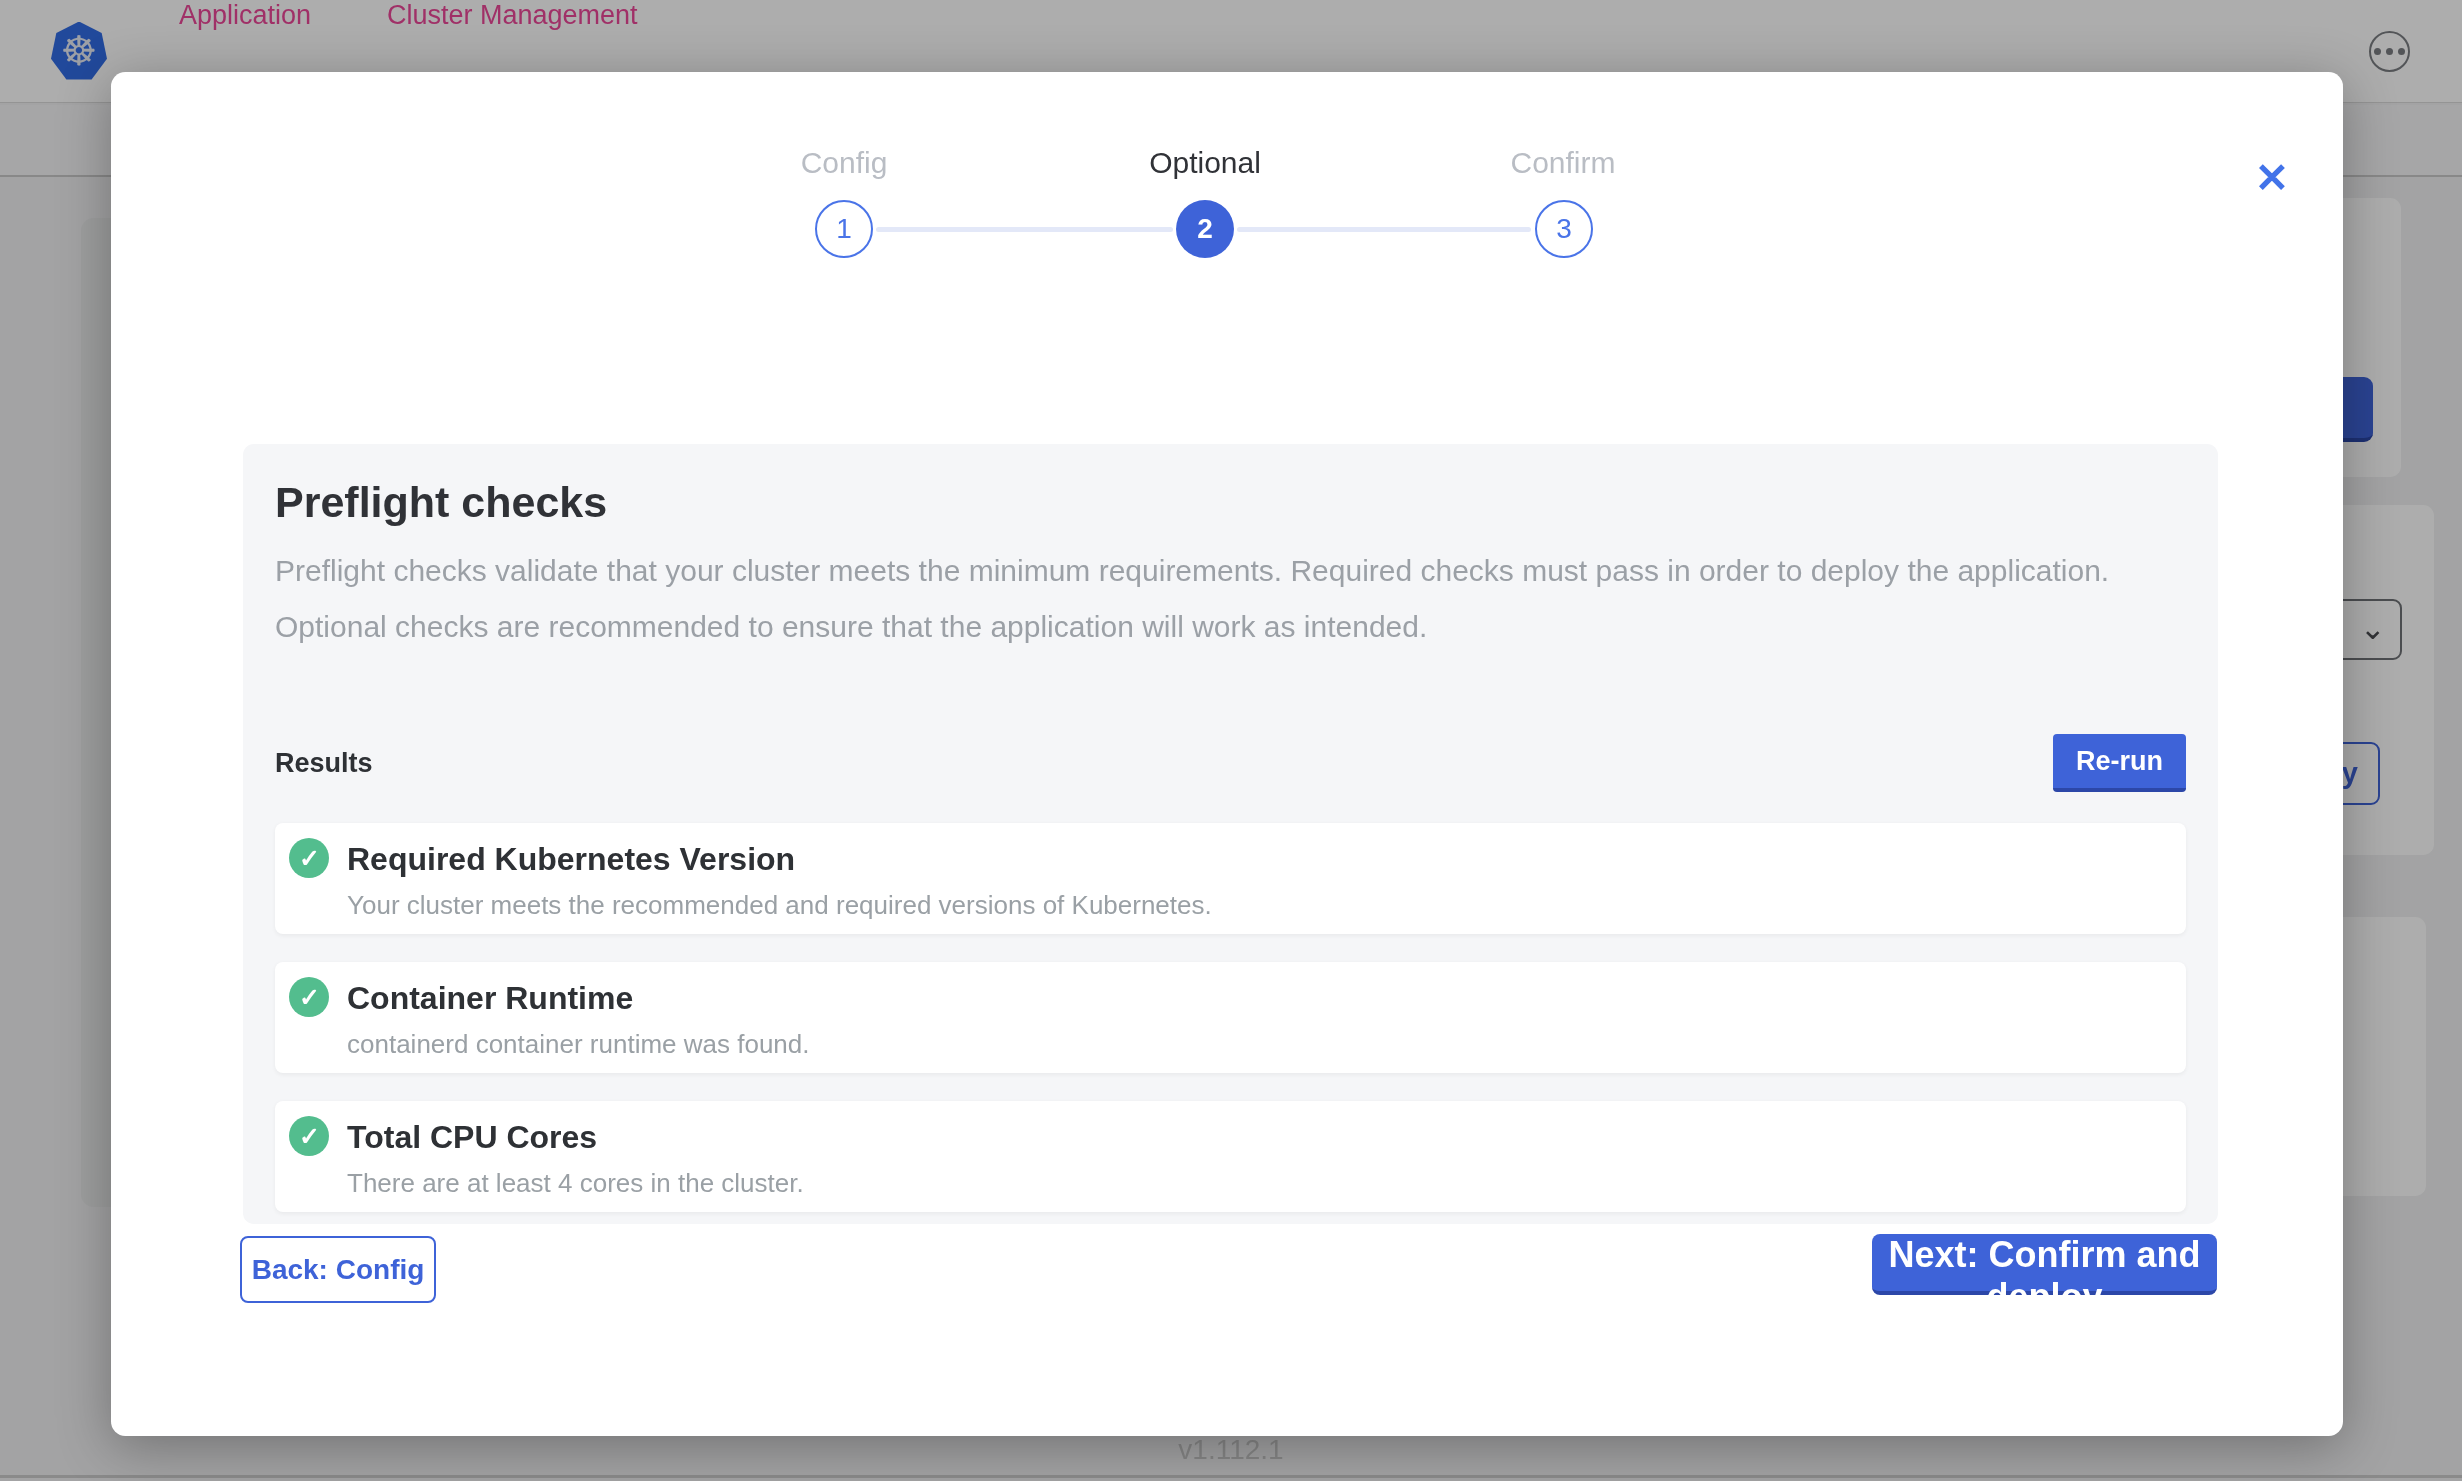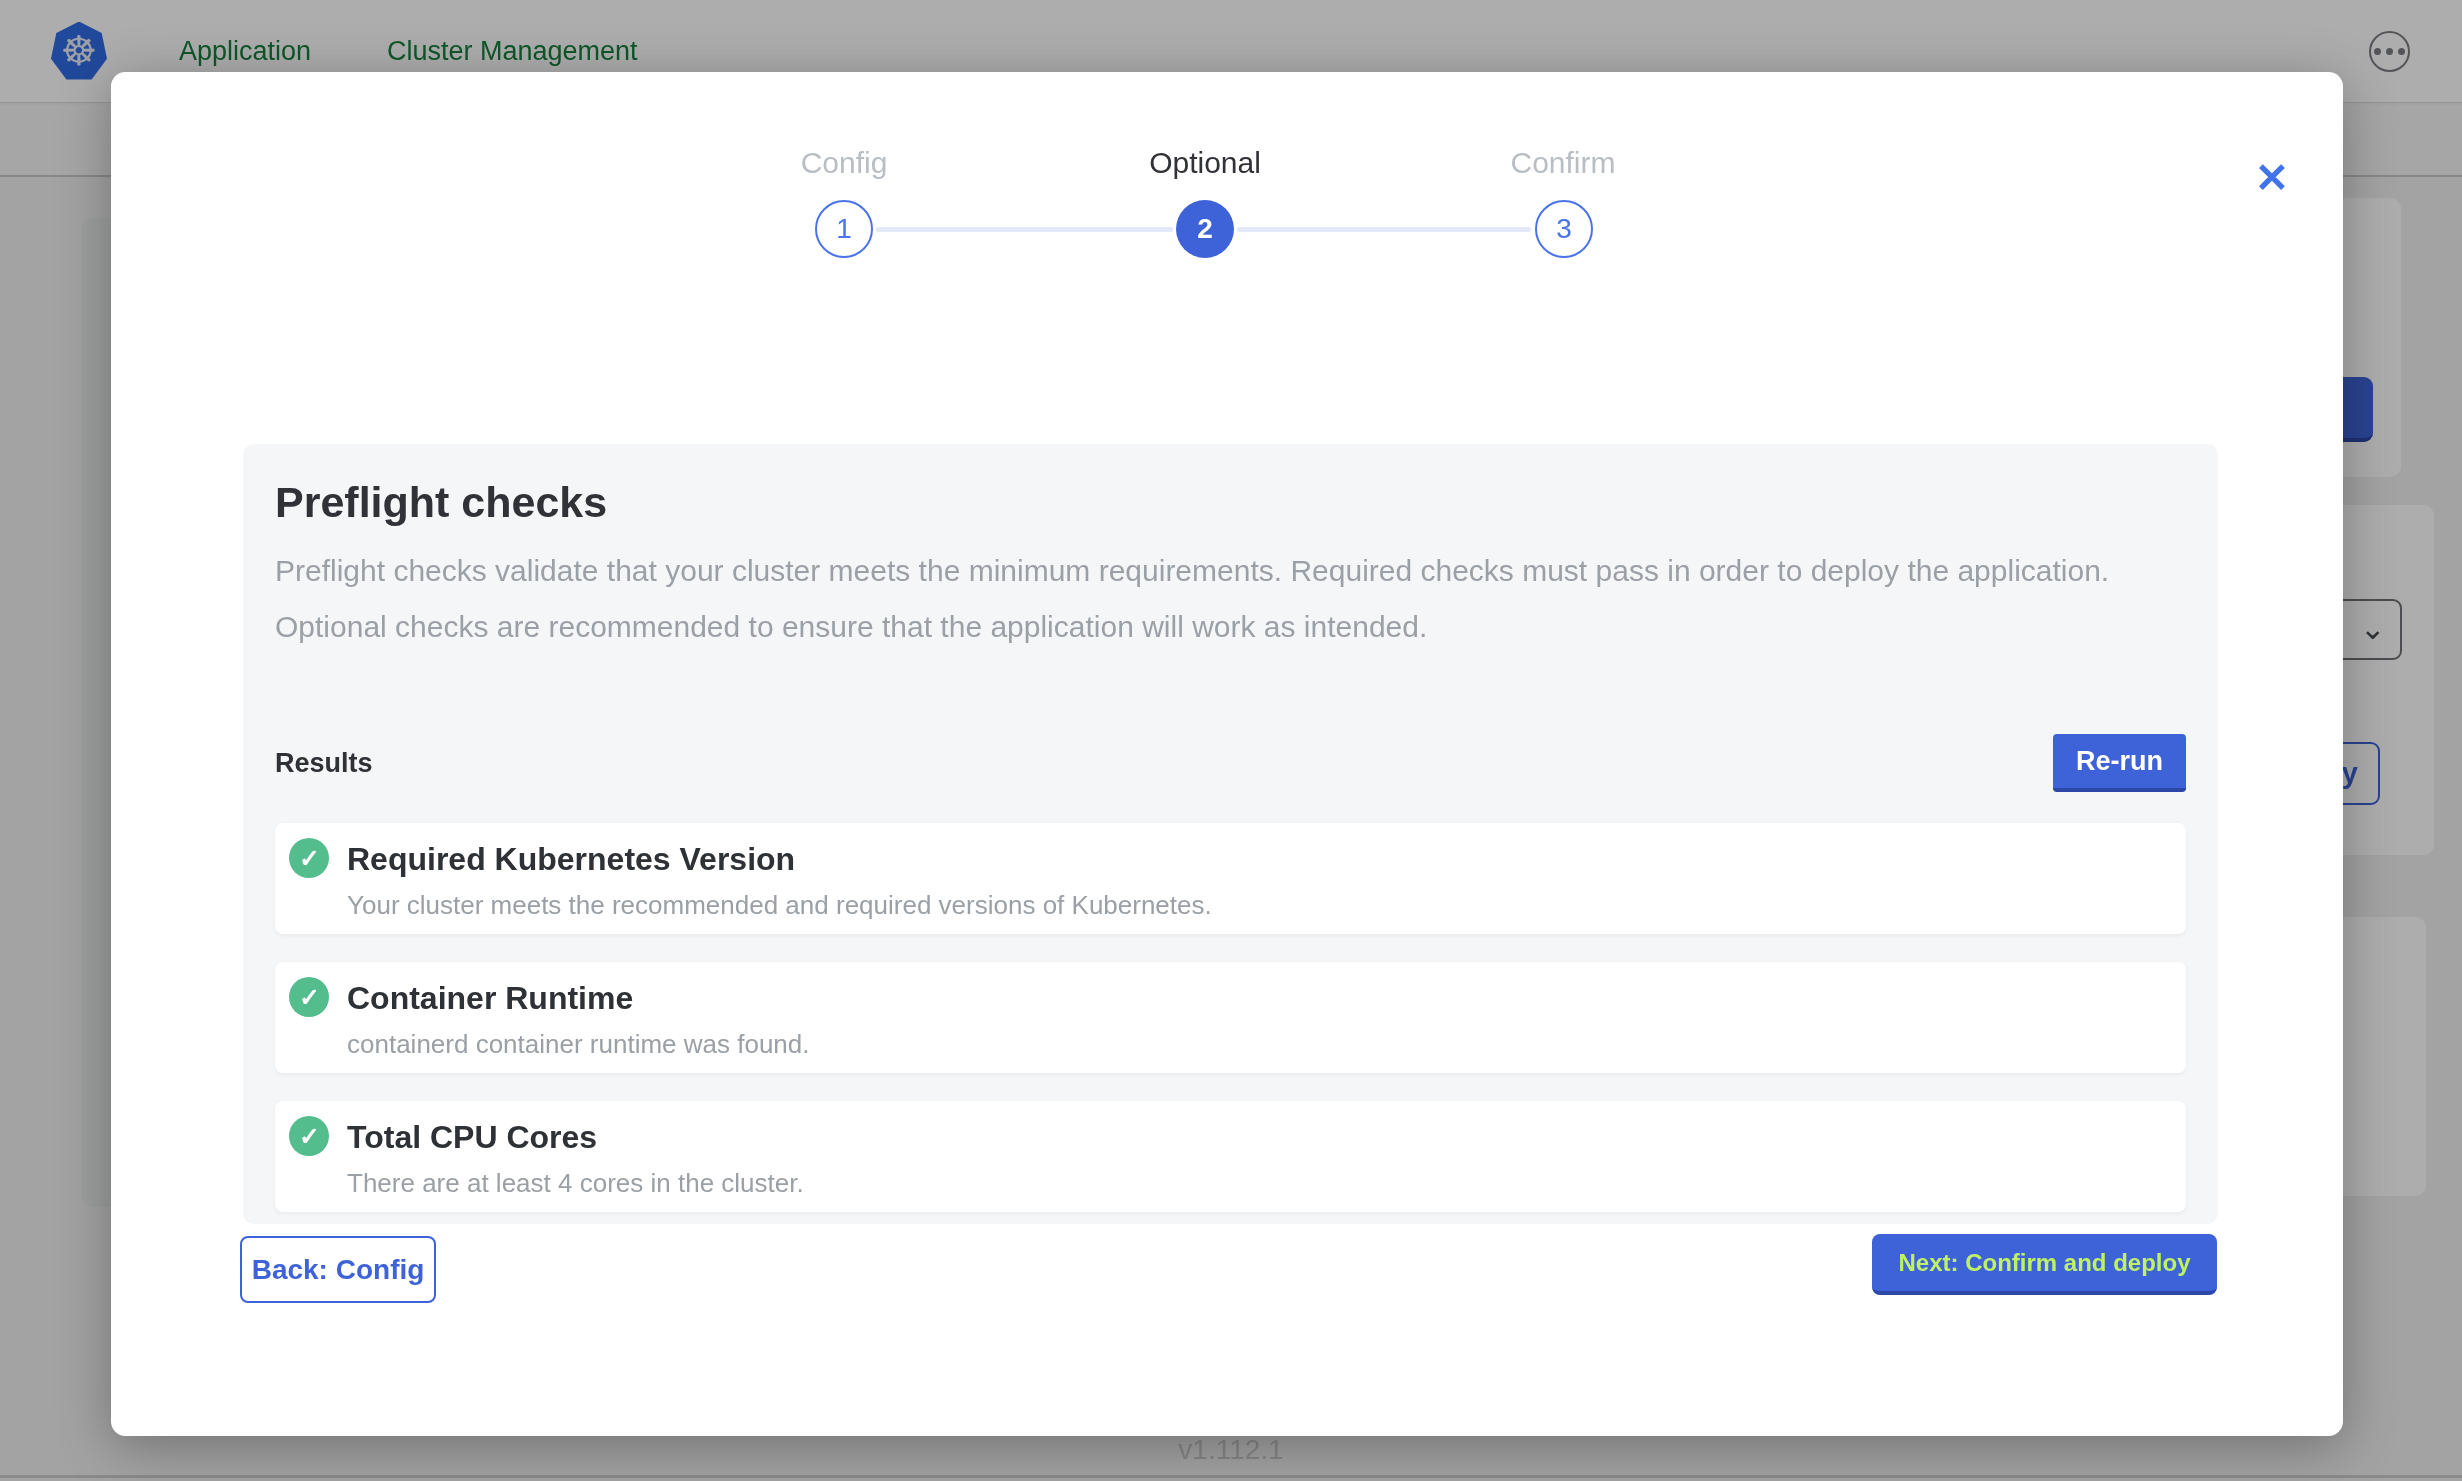--- a/index.html
+++ b/index.html
@@ -8,22 +8,22 @@
   #stage { position:relative; width:2462px; height:1481px; }
 
   
   #background { position:absolute; inset:0; background:#f0f1f2; }
   .navbar { position:absolute; left:0; top:0; width:2462px; height:103px;
             background:#ffffff; border-bottom:1.8px solid #dadada; }
   .k8s-logo { position:absolute; left:51px; top:21.6px; width:56px; height:59px;
               background:#326ce5; display:flex; align-items:center; justify-content:center;
               clip-path:polygon(50% 0%, 90.5% 19.5%, 100% 63%, 72.5% 98%, 27.5% 98%, 0% 63%, 9.5% 19.5%); }
   .k8s-logo span { color:#e8ecf5; font-size:41px; line-height:1; }
-  .nav-tab { position:absolute; top:0; height:102px; display:flex; align-items:center;
-             font-size:27px; color:#15803d; }
+  .nav-tab { position:absolute; top:0; height:102px; display:flex; align-items:flex-start;
+             font-size:27px; color:#ec4899; }
   .nav-tab.app { left:179px; }
   .nav-tab.cluster { left:387px; }
   .ellipsis-btn { position:absolute; left:2369px; top:31px; width:41px; height:41px;
                   border:2.7px solid #7b7e82; border-radius:50%;
                   display:flex; align-items:center; justify-content:center; gap:4.5px; }
   .ellipsis-btn i { width:7.2px; height:7.2px; border-radius:50%; background:#7b7e82; }
 
   .subbar { position:absolute; left:0; top:105px; width:2462px; height:72px;
             background:#f5f5f6; border-bottom:2.7px solid #c9c9c9; }
 
@@ -90,21 +90,21 @@
                 display:flex; align-items:center; justify-content:center; }
   .check-title { font-size:32px; font-weight:bold; color:#2e3135; }
   .check-desc { margin-top:11.7px; font-size:26px; color:#9aa0a5; }
 
   .back-btn { position:absolute; left:129px; top:1164px; width:196px; height:67px;
               background:#ffffff; border:2.7px solid #3e63d8; border-radius:8px;
               color:#3e63d8; font-size:28px; font-weight:bold; cursor:pointer;
               font-family:"Liberation Sans", sans-serif; }
   .next-btn { position:absolute; left:1761px; top:1162px; width:345px; height:61px;
               background:#3e63d8; border:none; border-bottom:4.5px solid #2c47a8; border-radius:8px;
-              color:#bef264; font-size:24px; font-weight:bold; cursor:pointer;
+              color:#ffffff; font-size:36px; font-weight:bold; cursor:pointer;
               font-family:"Liberation Sans", sans-serif; }
 </style>
 </head>
 <body>
 
 <div id="stage">
 
   <div id="background">
     <div class="navbar">
       <div class="k8s-logo">

